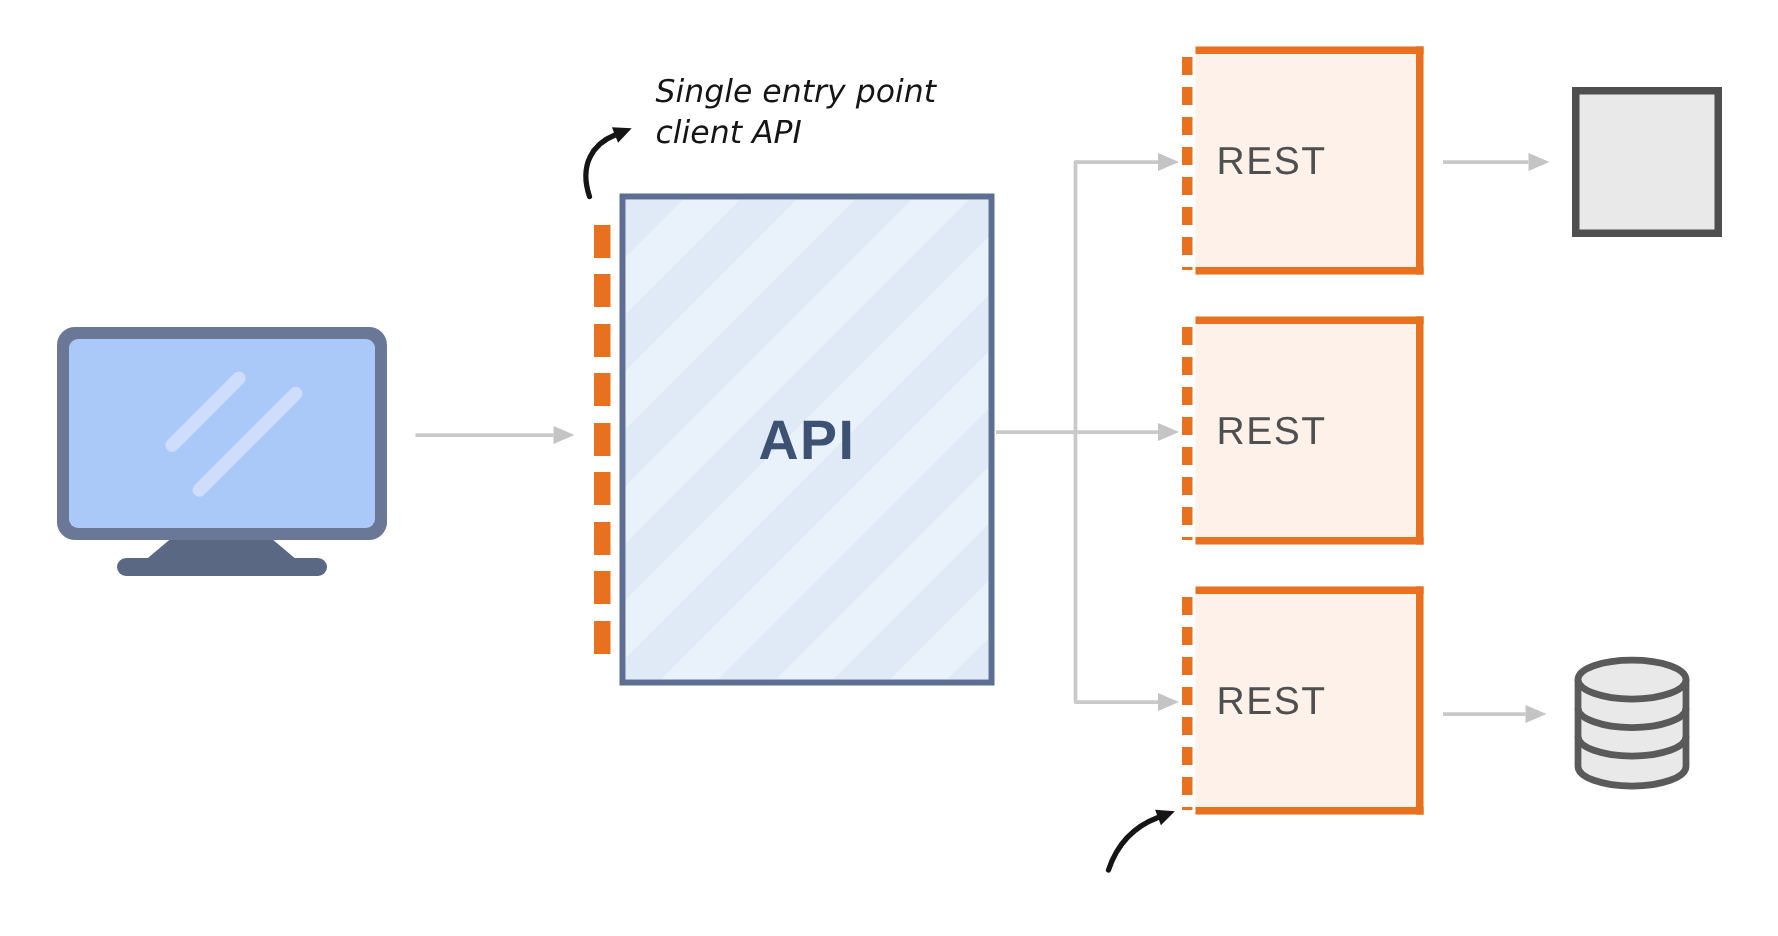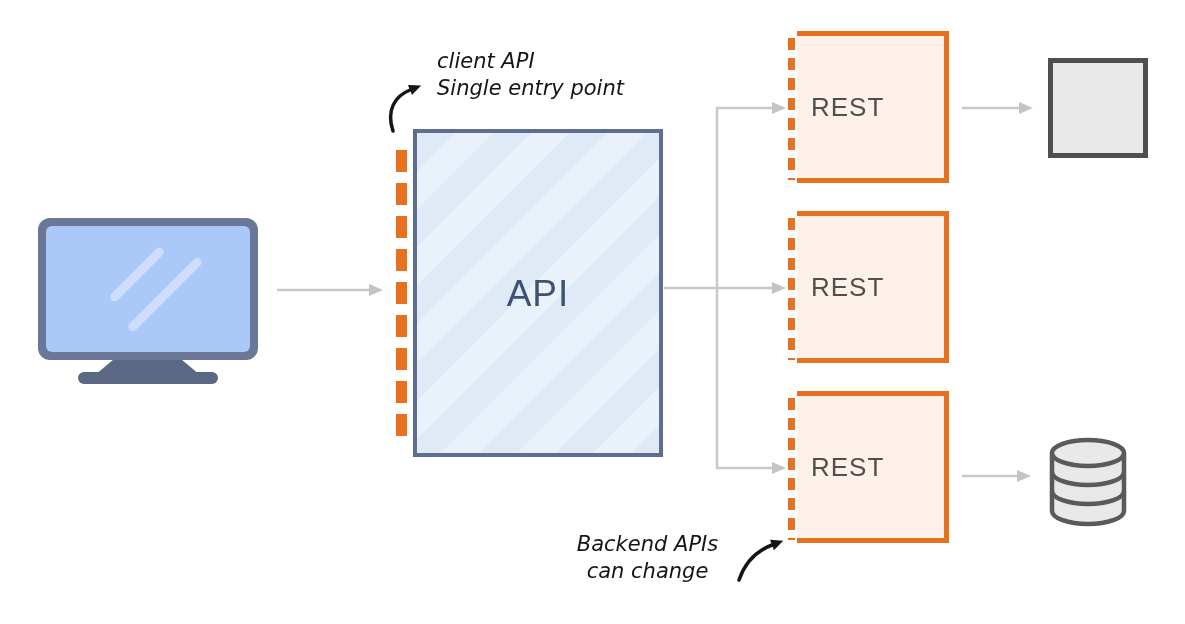--- a/index.html
+++ b/index.html
@@ -39,21 +39,21 @@
     position:absolute;left:396px;top:150px;width:11px;height:293px;
     background:repeating-linear-gradient(to bottom,#E8711F 0 22px,transparent 22px 33px);
   }
   .gateway-box{
     position:absolute;left:413px;top:129px;width:250px;height:328px;
     box-sizing:border-box;border:4px solid #5d6e92;
     background:repeating-linear-gradient(135deg,#dfeaf6 0 27px,#e9f1fa 27px 54px);
     display:flex;align-items:center;justify-content:center;
   }
   .gateway-label{
-    text-align:left;font-size:37px;font-weight:normal;line-height:45px;
+    text-align:left;font-size:37px;font-weight:bold;line-height:45px;
     color:#3d5272;letter-spacing:1px;
   }
   
   .rest-box{
     position:absolute;left:797px;width:152px;height:152px;
     box-sizing:border-box;
     border-top:5px solid #E8711F;border-right:5px solid #E8711F;border-bottom:5px solid #E8711F;
     background:#fdf1ea;
     display:flex;align-items:center;
   }
@@ -112,22 +112,22 @@
   <div class="monitor-frame">
     <div class="monitor-screen">
       <div class="reflection r1"></div>
       <div class="reflection r2"></div>
     </div>
   </div>
   <div class="monitor-stand"></div>
   <div class="monitor-base"></div>
 
   <div class="annotation a1">
+    <div>Single entry point</div>
     <div>client API</div>
-    <div>Single entry point</div>
   </div>
 
   <div class="gw-dash"></div>
   <div class="gateway-box">
     <div class="gateway-label">
       <div>API</div>
     </div>
   </div>
 
   <div class="rest-dash" style="top:38px;"></div>
@@ -147,18 +147,14 @@
 
   <div class="backend-square"></div>
 
   <svg class="db-icon" width="92" height="96" viewBox="0 0 92 96">
     <path d="M 10,19 L 10,77 A 36,13 0 0 0 82,77 L 82,19" fill="#e9e9e9" stroke="#5a5a5a" stroke-width="4.5"></path>
     <ellipse cx="46" cy="19" rx="36" ry="13" fill="#e9e9e9" stroke="#5a5a5a" stroke-width="4.5"></ellipse>
     <path d="M 10,38 A 36,13 0 0 0 82,38" fill="none" stroke="#5a5a5a" stroke-width="4.5"></path>
     <path d="M 10,57 A 36,13 0 0 0 82,57" fill="none" stroke="#5a5a5a" stroke-width="4.5"></path>
   </svg>
 
-  <div class="annotation a2">
-    <div>Backend APIs</div>
-    <div>can change</div>
-  </div>
 
 </div>
 
 </body></html>

